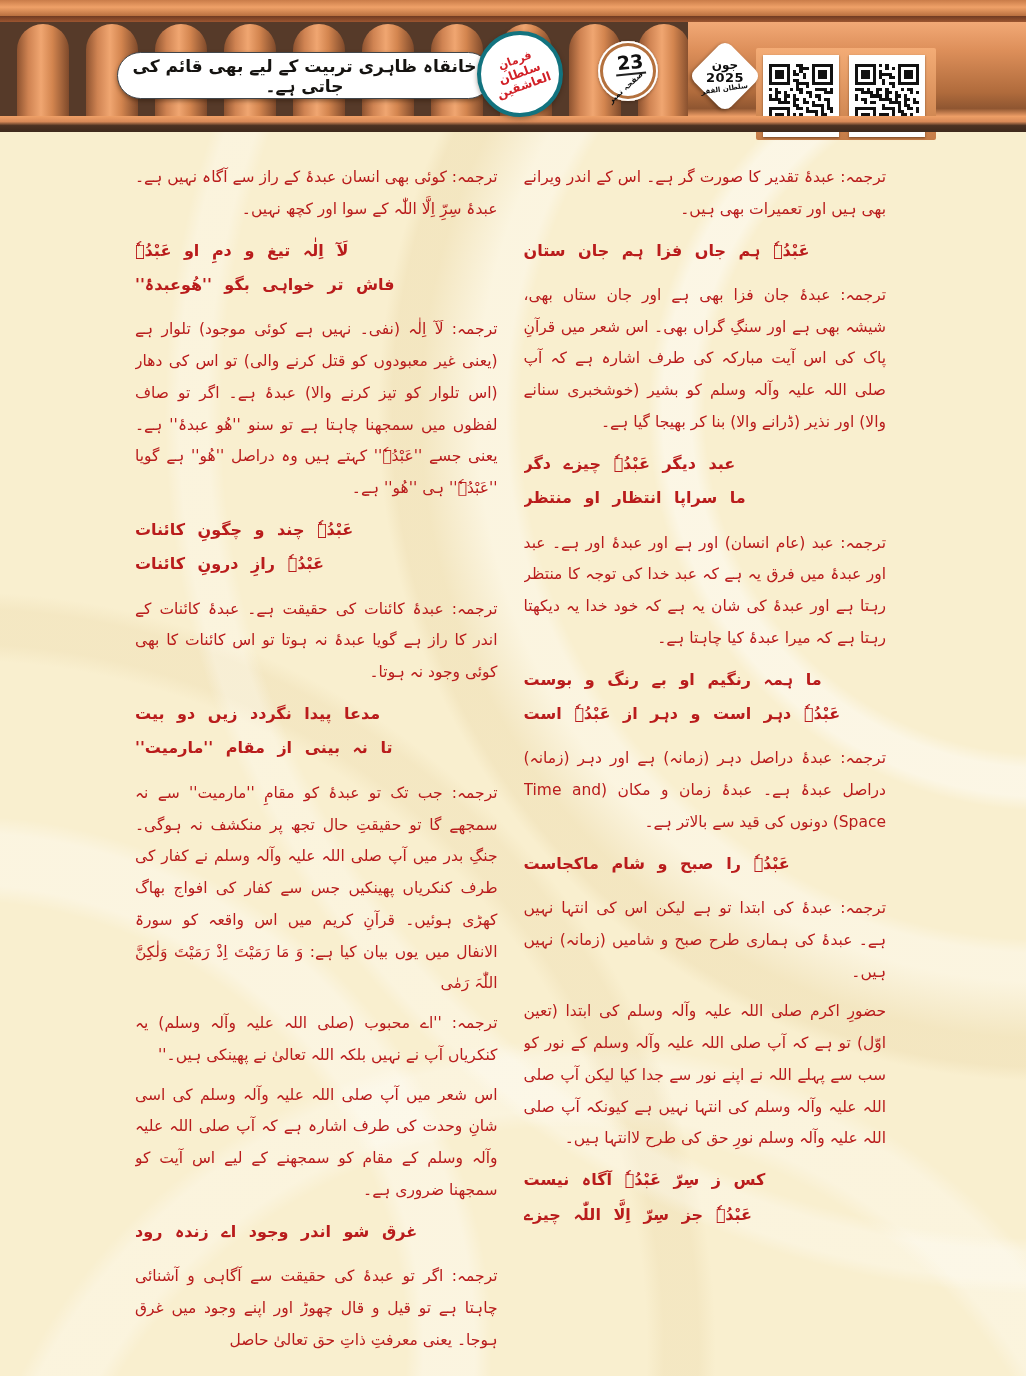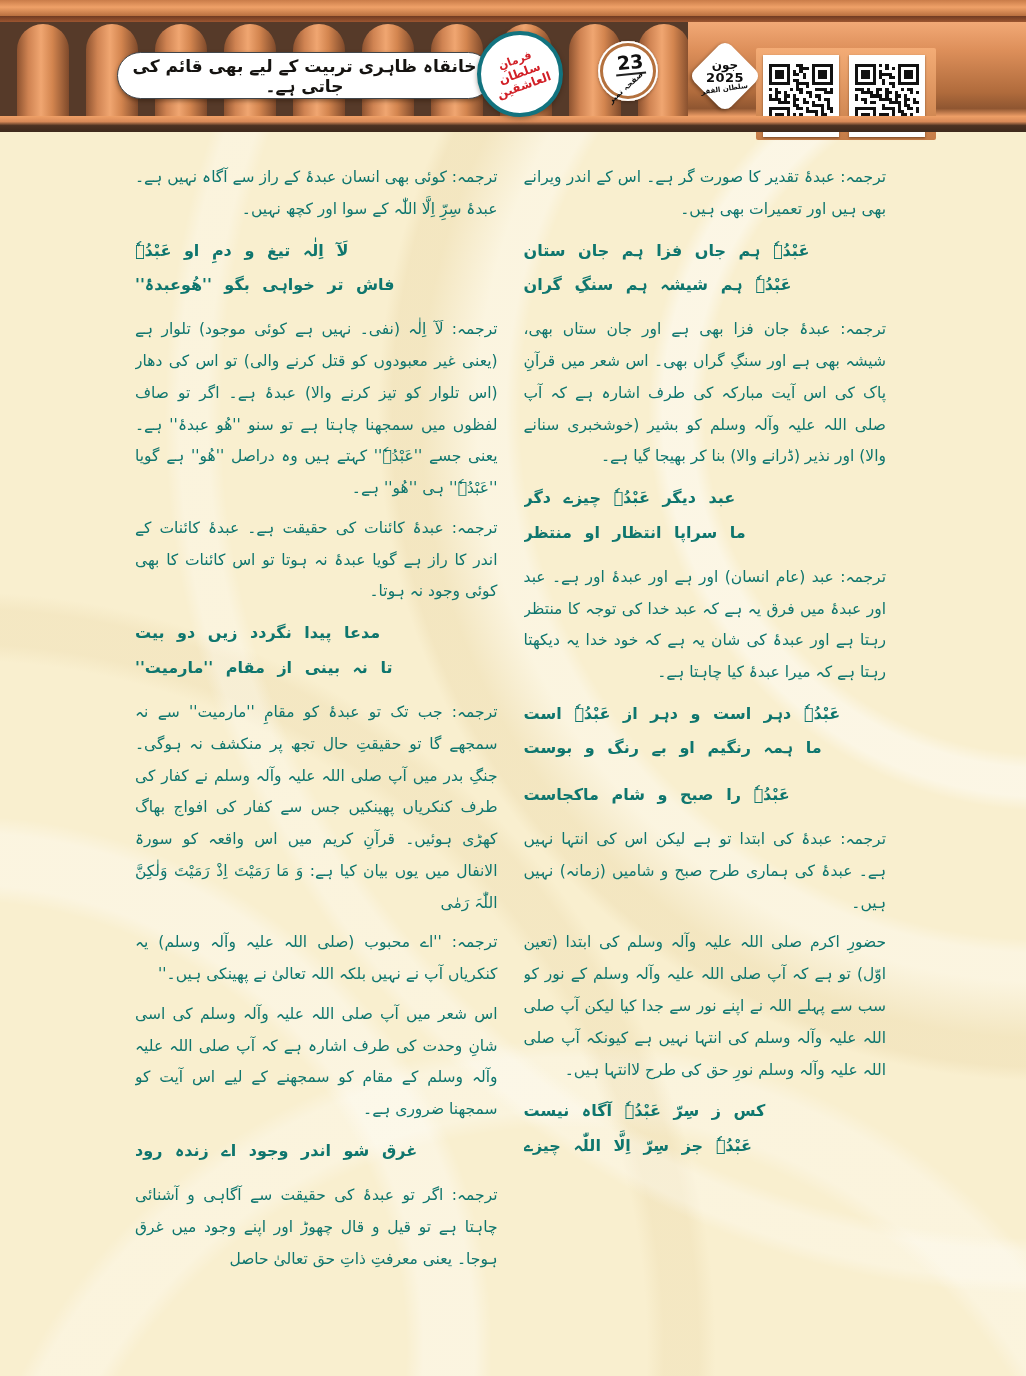--- a/index.html
+++ b/index.html
@@ -72,21 +72,21 @@
     background:linear-gradient(180deg,#f4ac76 0%,#c57c47 100%);border-radius:2px;}
   .qr-box{position:absolute;top:7px;width:76px;height:82px;background:#fff;
     box-shadow:0 1px 2px rgba(40,20,5,.5);display:flex;align-items:center;justify-content:center;}
   .qr-box.q1{left:7px;}
   .qr-box.q2{left:93px;}
   svg.qr{width:64px;height:68px;}
 
   
   .content{position:absolute;top:132px;left:0;right:0;bottom:0;
     display:flex;direction:rtl;gap:26px;padding:30px 140px 0 135px;box-sizing:border-box;overflow:hidden;}
-  .col{flex:1;direction:rtl;color:#0f766e;overflow:hidden;}
+  .col{flex:1;direction:rtl;color:#b91c1c;overflow:hidden;}
   .para{margin:0 0 8px 0;font-size:15.5px;line-height:2.05;text-align:justify;}
   .couplet{margin:6px 0 12px 0;text-align:left;font-weight:bold;font-size:16px;line-height:2.15;word-spacing:7px;}
   .verse{white-space:nowrap;}
 </style>
 </head>
 <body>
 
 <div class="page-bg"></div>
 
 <header class="header">
@@ -150,50 +150,54 @@
     </div>
   </div>
 </header>
 
 <main class="content">
 
   <section class="col">
     <p class="para">ترجمہ: عبدۂ تقدیر کا صورت گر ہے۔ اس کے اندر ویرانے بھی ہیں اور تعمیرات بھی ہیں۔</p>
     <div class="couplet">
       <div class="verse">عَبْدُہٗ ہم جاں فزا ہم جان ستان</div>
-      <div class="verse">عَبْدُہٗ ہم شیشہ ہم سنگِ گران</div>
     </div>
     <p class="para">ترجمہ: عبدۂ جان فزا بھی ہے اور جان ستاں بھی، شیشہ بھی ہے اور سنگِ گراں بھی۔ اس شعر میں قرآنِ پاک کی اس آیت مبارکہ کی طرف اشارہ ہے کہ آپ صلی اللہ علیہ وآلہ وسلم کو بشیر (خوشخبری سنانے والا) اور نذیر (ڈرانے والا) بنا کر بھیجا گیا ہے۔</p>
     <div class="couplet">
       <div class="verse">عبد دیگر عَبْدُہٗ چیزے دگر</div>
       <div class="verse">ما سراپا انتظار او منتظر</div>
     </div>
     <p class="para">ترجمہ: عبد (عام انسان) اور ہے اور عبدۂ اور ہے۔ عبد اور عبدۂ میں فرق یہ ہے کہ عبد خدا کی توجہ کا منتظر رہتا ہے اور عبدۂ کی شان یہ ہے کہ خود خدا یہ دیکھتا رہتا ہے کہ میرا عبدۂ کیا چاہتا ہے۔</p>
     <div class="couplet">
+      <div class="verse">ما ہمہ رنگیم او بے رنگ و بوست</div>
       <div class="verse">عَبْدُہٗ دہر است و دہر از عَبْدُہٗ است</div>
-      <div class="verse">ما ہمہ رنگیم او بے رنگ و بوست</div>
-    </div>
+    </div>
+    <p class="para">ترجمہ: عبدۂ دراصل دہر (زمانہ) ہے اور دہر (زمانہ) دراصل عبدۂ ہے۔ عبدۂ زمان و مکان (Time and Space) دونوں کی قید سے بالاتر ہے۔</p>
     <div class="couplet">
       <div class="verse">عَبْدُہٗ را صبح و شام ماکجاست</div>
     </div>
     <p class="para">ترجمہ: عبدۂ کی ابتدا تو ہے لیکن اس کی انتہا نہیں ہے۔ عبدۂ کی ہماری طرح صبح و شامیں (زمانہ) نہیں ہیں۔</p>
     <p class="para">حضورِ اکرم صلی اللہ علیہ وآلہ وسلم کی ابتدا (تعین اوّل) تو ہے کہ آپ صلی اللہ علیہ وآلہ وسلم کے نور کو سب سے پہلے اللہ نے اپنے نور سے جدا کیا لیکن آپ صلی اللہ علیہ وآلہ وسلم کی انتہا نہیں ہے کیونکہ آپ صلی اللہ علیہ وآلہ وسلم نورِ حق کی طرح لاانتہا ہیں۔</p>
     <div class="couplet">
       <div class="verse">کس ز سِرّ عَبْدُہٗ آگاہ نیست</div>
       <div class="verse">عَبْدُہٗ جز سِرّ اِلَّا اللّٰہ چیزے</div>
     </div>
   </section>
 
   <section class="col">
     <p class="para">ترجمہ: کوئی بھی انسان عبدۂ کے راز سے آگاہ نہیں ہے۔ عبدۂ سِرِّ اِلَّا اللّٰہ کے سوا اور کچھ نہیں۔</p>
     <div class="couplet">
       <div class="verse">لَآ اِلٰہ تیغ و دمِ او عَبْدُہٗ</div>
       <div class="verse">فاش تر خواہی بگو ''ھُوعبدۂ''</div>
     </div>
     <p class="para">ترجمہ: لَآ اِلٰہ (نفی۔ نہیں ہے کوئی موجود) تلوار ہے (یعنی غیر معبودوں کو قتل کرنے والی) تو اس کی دھار (اس تلوار کو تیز کرنے والا) عبدۂ ہے۔ اگر تو صاف لفظوں میں سمجھنا چاہتا ہے تو سنو ''ھُو عبدۂ'' ہے۔ یعنی جسے ''عَبْدُہٗ'' کہتے ہیں وہ دراصل ''ھُو'' ہے گویا ''عَبْدُہٗ'' ہی ''ھُو'' ہے۔</p>
+    <div class="couplet">
+      <div class="verse">عَبْدُہٗ چند و چگونِ کائنات</div>
+      <div class="verse">عَبْدُہٗ رازِ درونِ کائنات</div>
+    </div>
     <p class="para">ترجمہ: عبدۂ کائنات کی حقیقت ہے۔ عبدۂ کائنات کے اندر کا راز ہے گویا عبدۂ نہ ہوتا تو اس کائنات کا بھی کوئی وجود نہ ہوتا۔</p>
     <div class="couplet">
       <div class="verse">مدعا پیدا نگردد زیں دو بیت</div>
       <div class="verse">تا نہ بینی از مقام ''مارمیت''</div>
     </div>
     <p class="para">ترجمہ: جب تک تو عبدۂ کو مقامِ ''مارمیت'' سے نہ سمجھے گا تو حقیقتِ حال تجھ پر منکشف نہ ہوگی۔ جنگِ بدر میں آپ صلی اللہ علیہ وآلہ وسلم نے کفار کی طرف کنکریاں پھینکیں جس سے کفار کی افواج بھاگ کھڑی ہوئیں۔ قرآنِ کریم میں اس واقعہ کو سورۃ الانفال میں یوں بیان کیا ہے: وَ مَا رَمَیْتَ اِذْ رَمَیْتَ وَلٰکِنَّ اللّٰہَ رَمٰی</p>
     <p class="para">ترجمہ: ''اے محبوب (صلی اللہ علیہ وآلہ وسلم) یہ کنکریاں آپ نے نہیں بلکہ اللہ تعالیٰ نے پھینکی ہیں۔''</p>
     <p class="para">اس شعر میں آپ صلی اللہ علیہ وآلہ وسلم کی اسی شانِ وحدت کی طرف اشارہ ہے کہ آپ صلی اللہ علیہ وآلہ وسلم کے مقام کو سمجھنے کے لیے اس آیت کو سمجھنا ضروری ہے۔</p>
     <div class="couplet">
       <div class="verse">غرق شو اندر وجود اے زندہ رود</div>

